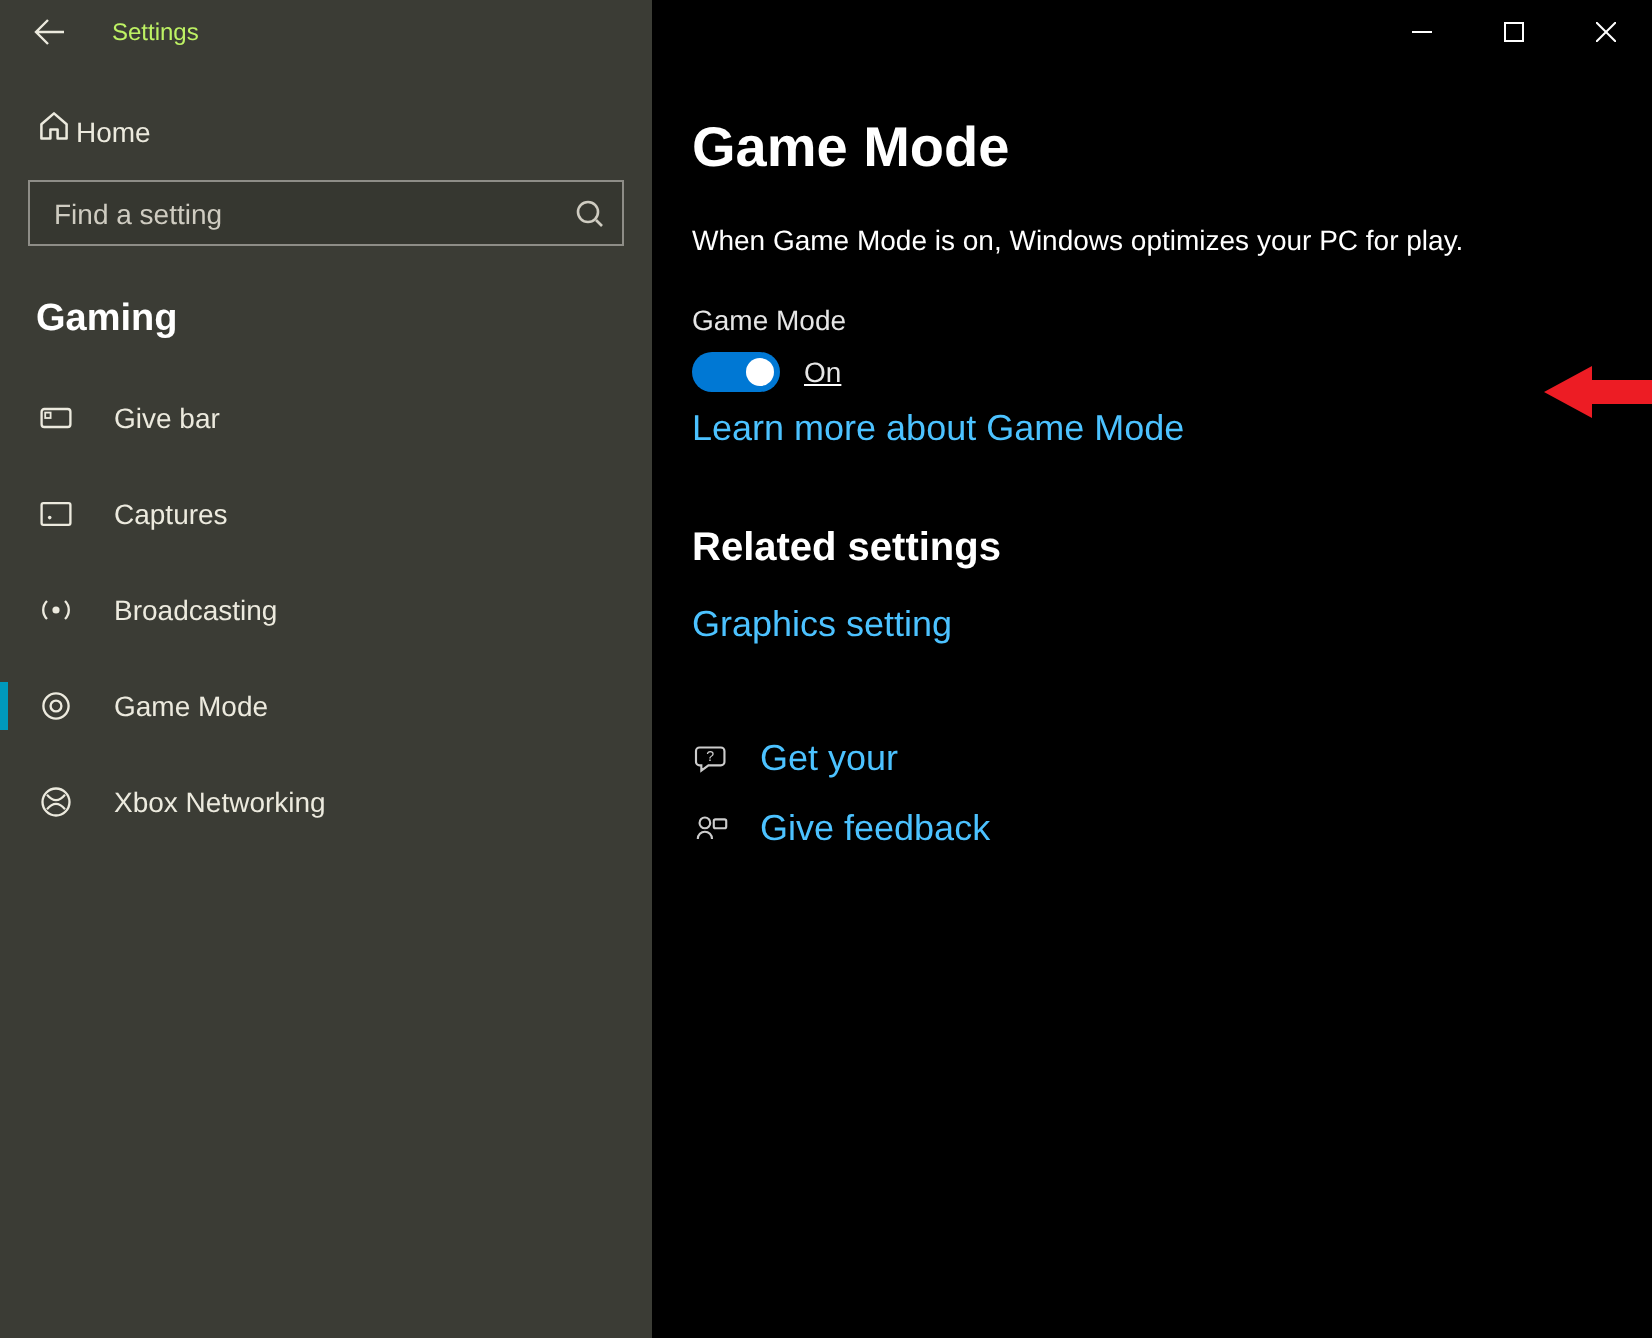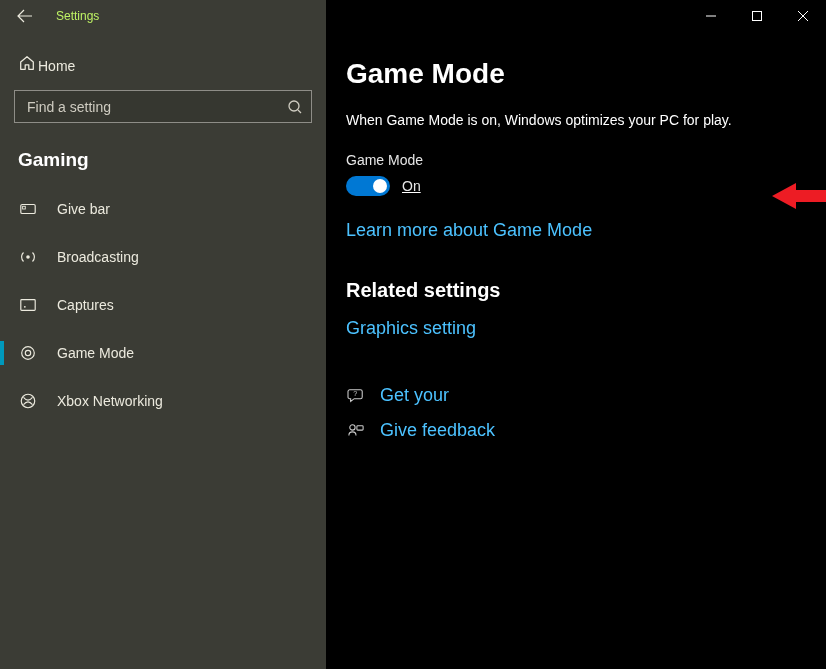--- a/index.html
+++ b/index.html
@@ -26,21 +26,21 @@
     .nav-icon { width: 20px; height: 20px; display:flex; align-items:center; justify-content:center; }
 
     .main { flex: 1; height: 100%; background: #000; display: flex; flex-direction: column; position: relative; }
     .win-controls { position: absolute; top: 0; right: 0; display: flex; }
     .win-btn { width: 46px; height: 31px; display: flex; align-items: center; justify-content: center; color: #fff; }
 
     .content { padding: 58px 36px 0 20px; position: relative; }
     h1 { font-size: 28px; font-weight: 600; margin-bottom: 22px; }
     .desc { font-size: 14px; color: #ffffff; margin-bottom: 24px; }
     .toggle-label { font-size: 14px; color: #e6e6e6; margin-bottom: 8px; }
-    .toggle-row { display: flex; align-items: center; gap: 12px; margin-bottom: 24px; text-decoration: underline; }
+    .toggle-row { display: flex; align-items: center; gap: 12px; margin-bottom: 8px; text-decoration: underline; }
     .toggle { width: 44px; height: 20px; border-radius: 10px; background: #0078d4; position: relative; }
     .toggle::after { content: ""; position: absolute; right: 3px; top: 3px; width: 14px; height: 14px; border-radius: 50%; background: #fff; }
     .toggle-state { font-size: 14px; color: #e6e6e6; }
     .link { color: #4cc2ff; font-size: 18px; text-decoration: none; display: inline-block; }
     h2 { font-size: 20px; font-weight: 600; margin-top: 38px; margin-bottom: 16px; }
     .help-list { margin-top: 46px; display: flex; flex-direction: column; gap: 14px; }
     .help-row { display: flex; align-items: center; gap: 14px; }
     .help-icon { width: 20px; height: 16px; display:flex; align-items:center; justify-content:center; color:#ccc; }
     .arrow-annot { position: absolute; left: 446px; top: 181px; }
 
@@ -86,34 +86,34 @@
         <svg width="18" height="18" viewBox="0 0 20 20">
             <rect x="2" y="5" width="16" height="10" rx="1.5" stroke="#eceade" stroke-width="1.3" fill="none"></rect>
             <rect x="4" y="7" width="3" height="3" stroke="#eceade" stroke-width="1" fill="none"></rect>
           </svg>
       </span>
       <span>Give bar</span>
     </div>
     <div class="nav-item">
       <span class="nav-icon">
         <svg width="18" height="18" viewBox="0 0 20 20">
+            <rect x="2" y="4" width="16" height="12" rx="1" stroke="#eceade" stroke-width="1.3" fill="none"></rect>
+            <circle cx="6.5" cy="12" r="1" fill="#eceade"></circle>
+          </svg>
+      </span>
+      <span>Captures</span>
+    </div>
+    <div class="nav-item">
+      <span class="nav-icon">
+        <svg width="18" height="18" viewBox="0 0 20 20">
             <circle cx="10" cy="10" r="2" fill="#eceade"></circle>
             <path d="M5 5 A7 7 0 0 0 5 15 M15 5 A7 7 0 0 1 15 15" stroke="#eceade" stroke-width="1.3" fill="none"></path>
           </svg>
       </span>
       <span>Broadcasting</span>
-    </div>
-    <div class="nav-item">
-      <span class="nav-icon">
-        <svg width="18" height="18" viewBox="0 0 20 20">
-            <rect x="2" y="4" width="16" height="12" rx="1" stroke="#eceade" stroke-width="1.3" fill="none"></rect>
-            <circle cx="6.5" cy="12" r="1" fill="#eceade"></circle>
-          </svg>
-      </span>
-      <span>Captures</span>
     </div>
     <div class="nav-item active">
       <span class="nav-icon">
         <svg width="18" height="18" viewBox="0 0 20 20">
             <circle cx="10" cy="10" r="7" stroke="#eceade" stroke-width="1.3" fill="none"></circle>
             <circle cx="10" cy="10" r="3" stroke="#eceade" stroke-width="1.3" fill="none"></circle>
           </svg>
       </span>
       <span>Game Mode</span>
     </div>

